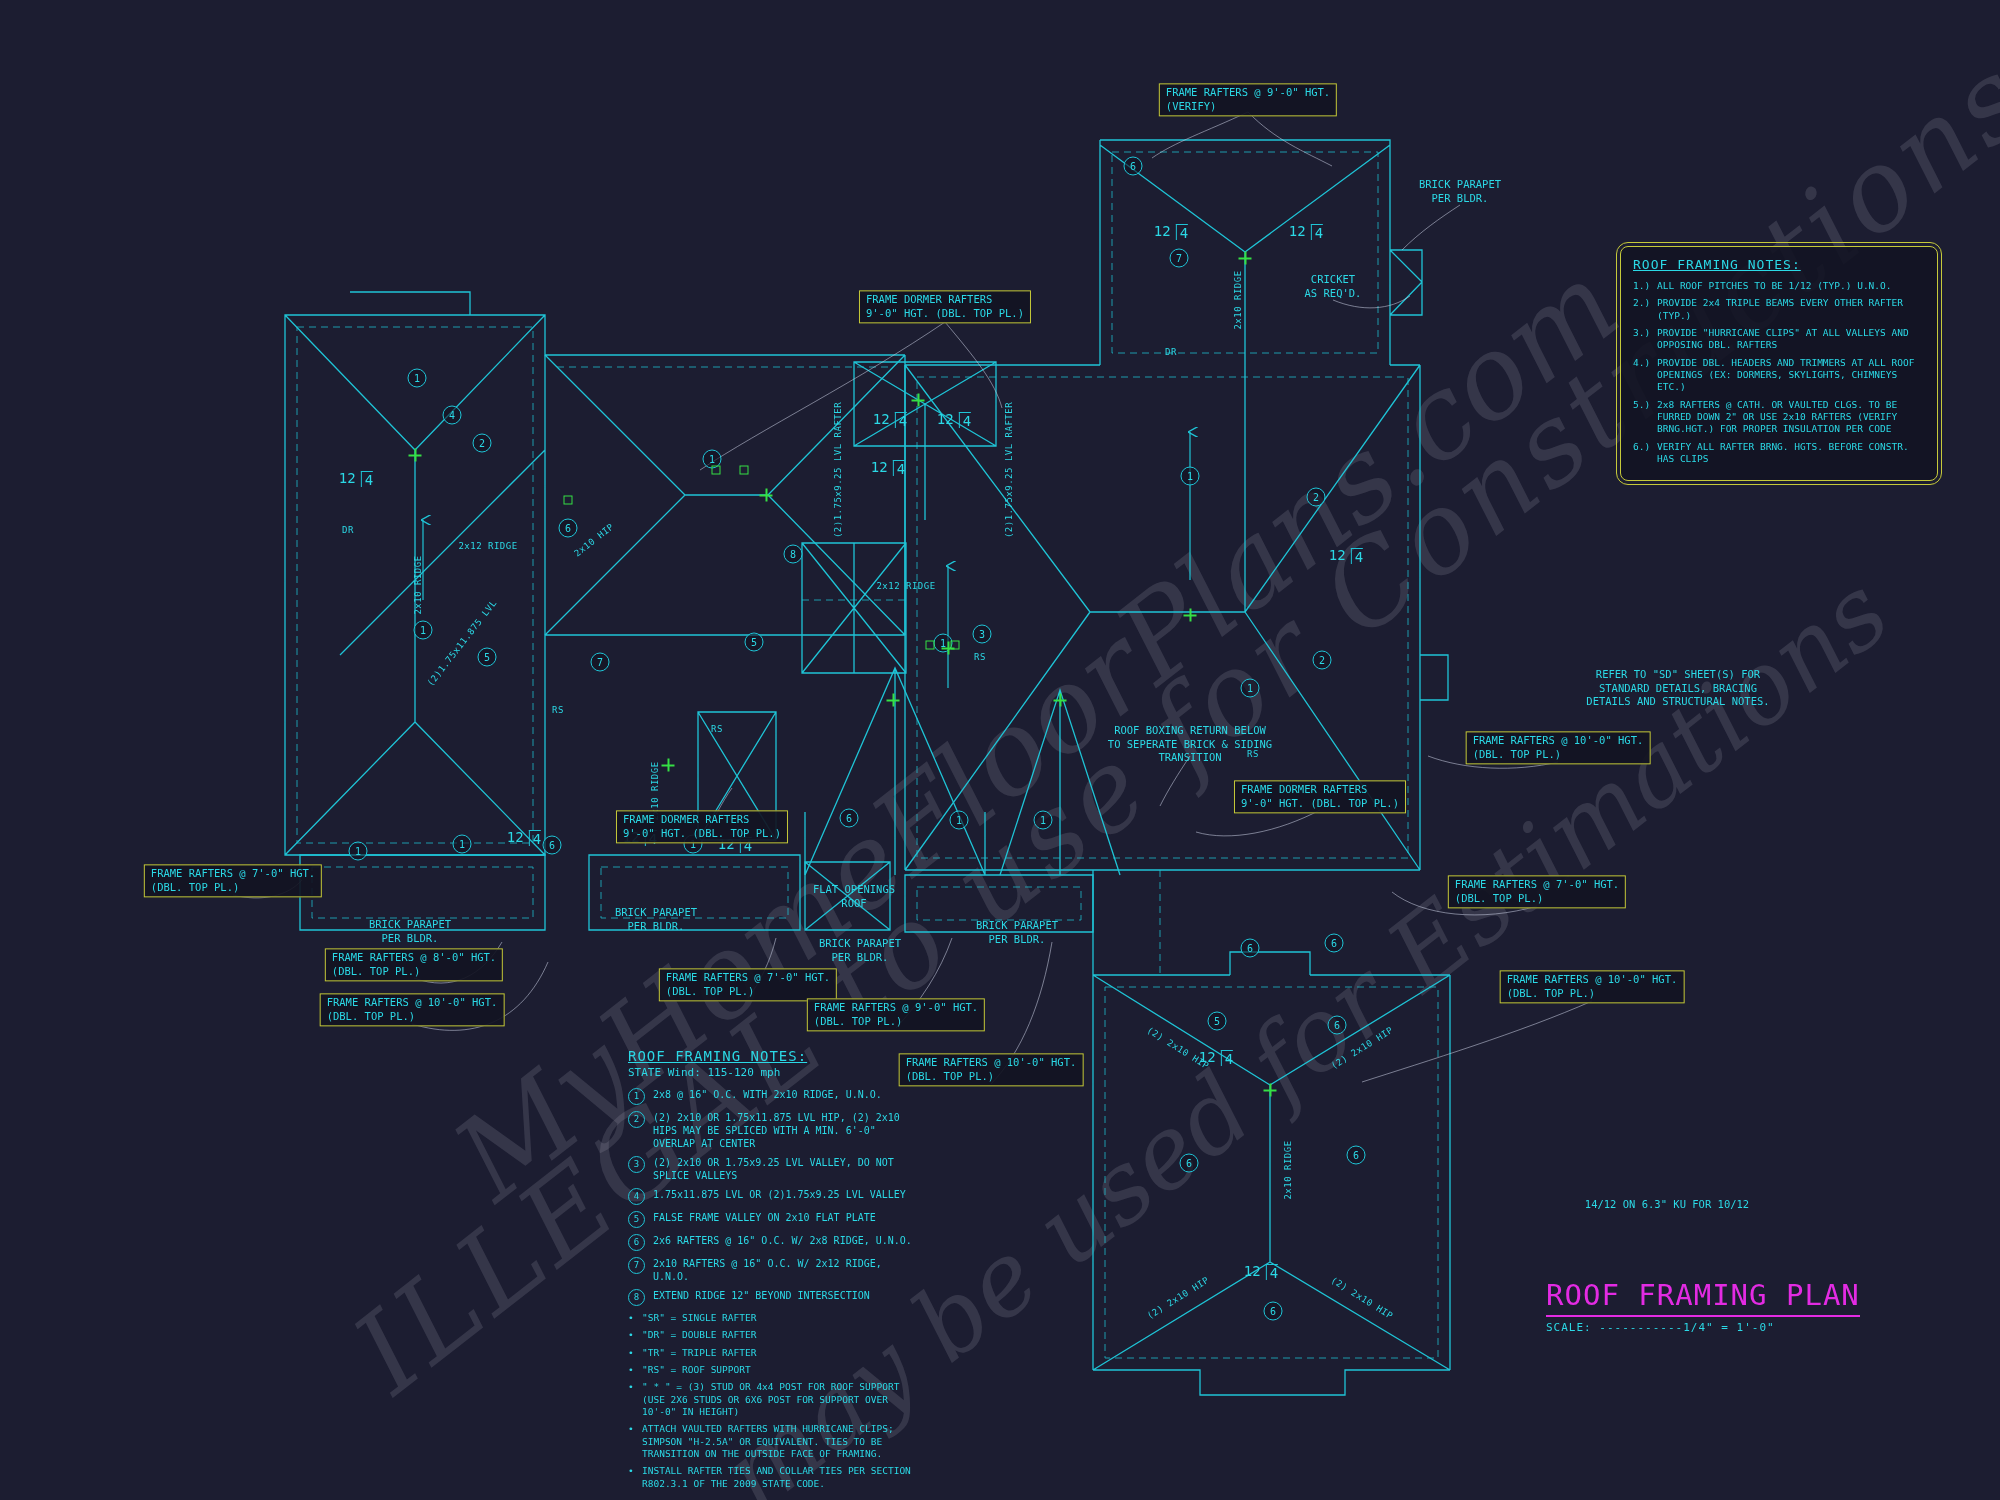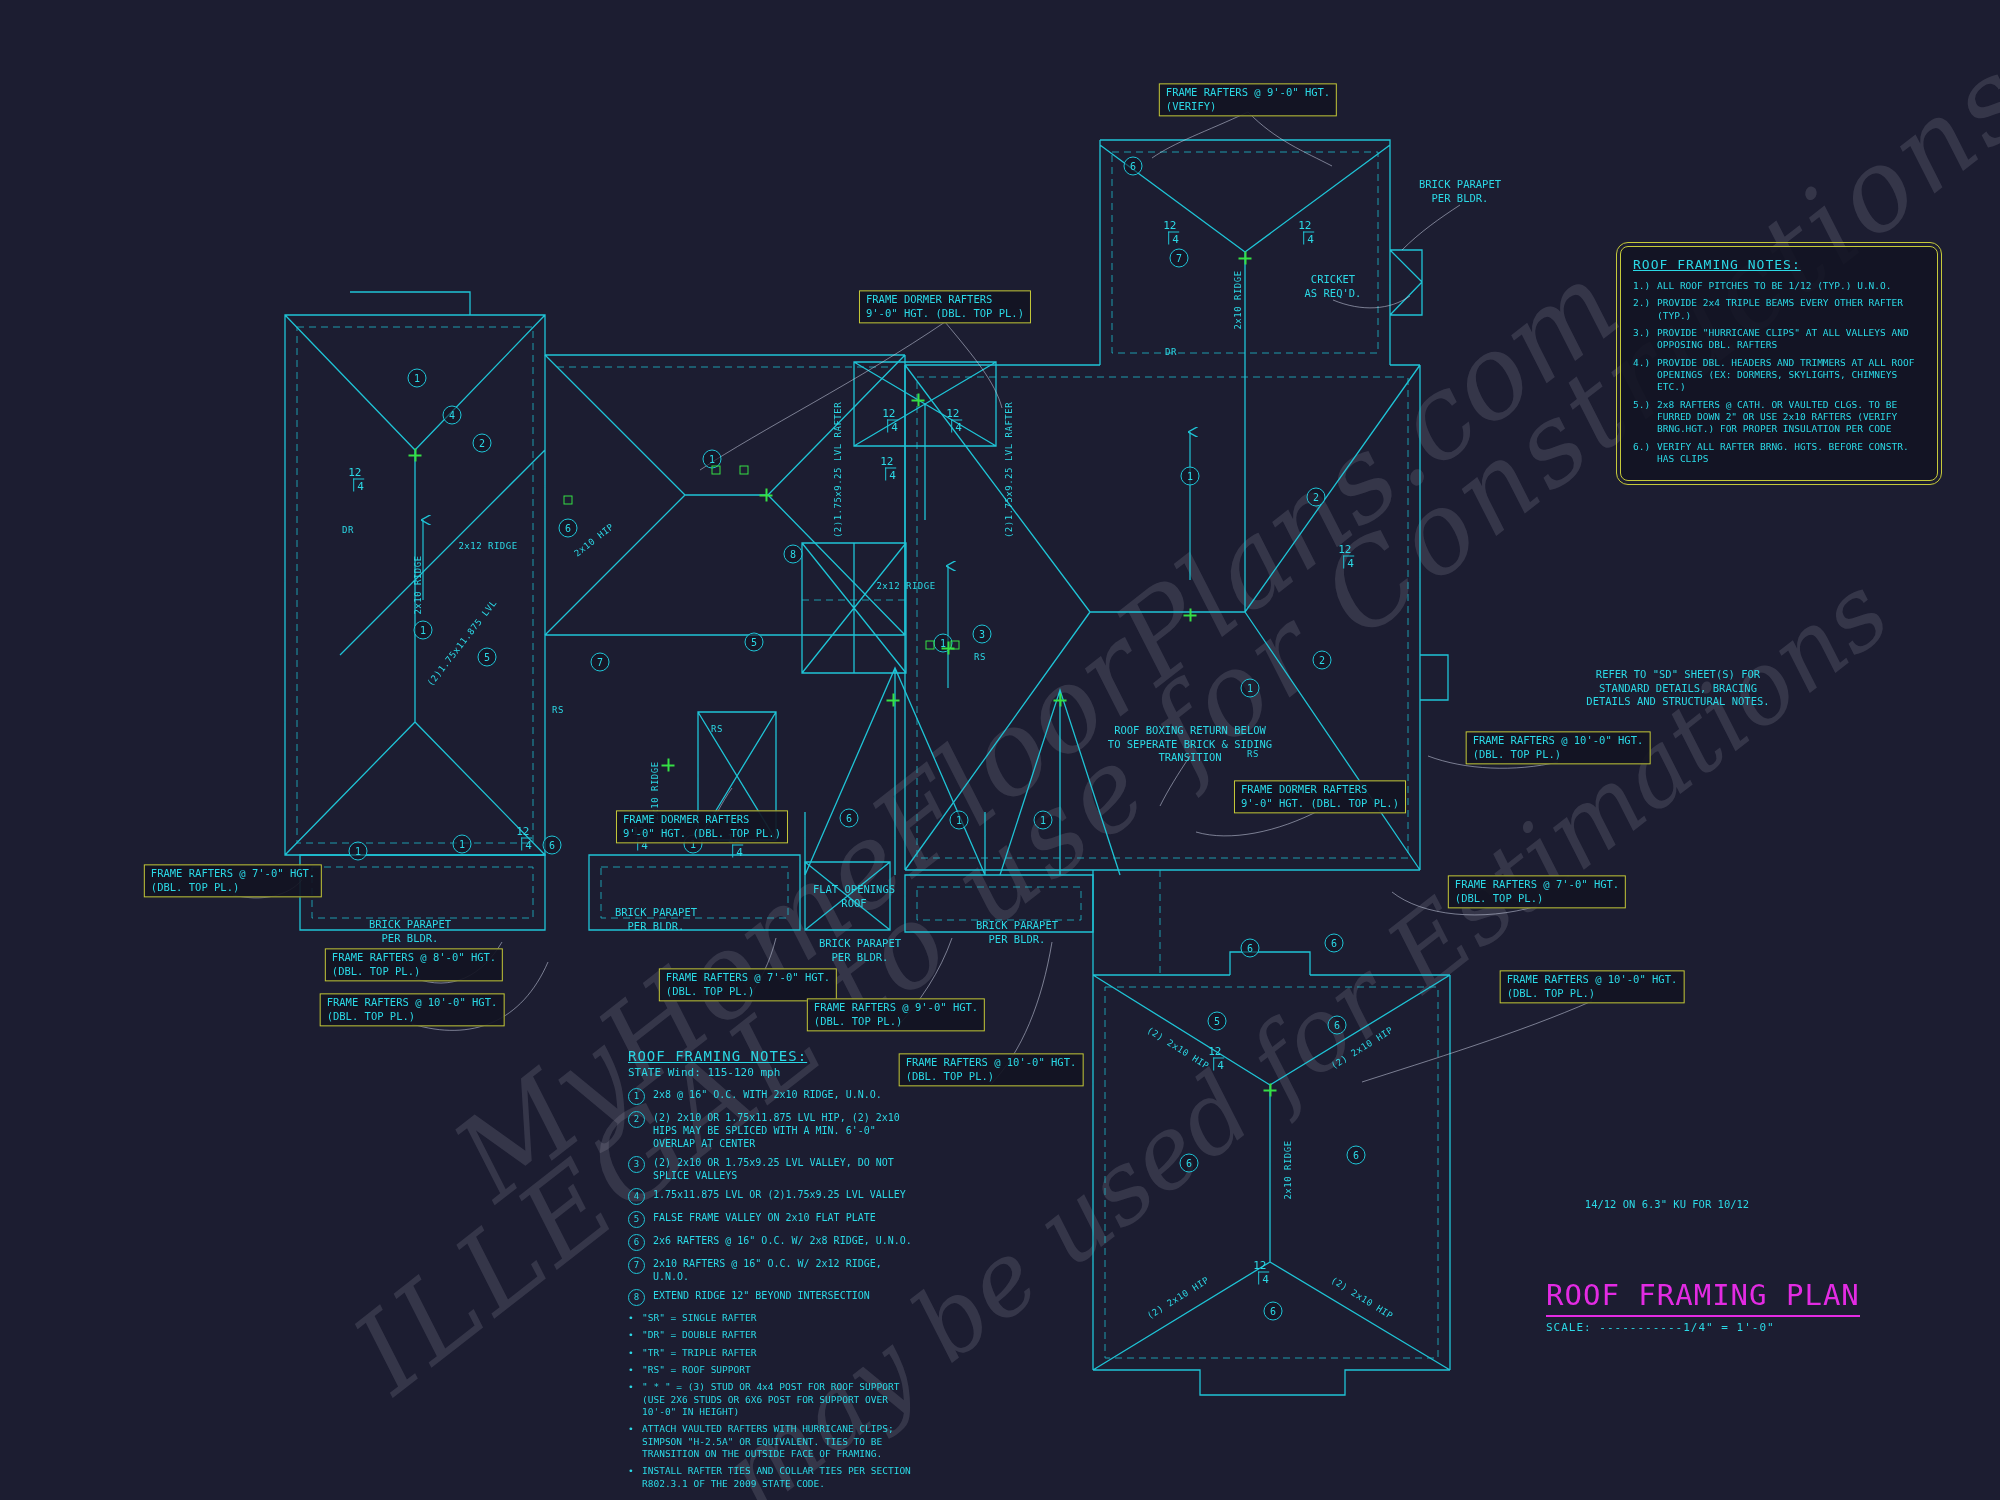--- a/index.html
+++ b/index.html
@@ -26,22 +26,22 @@
   .callout{position:absolute;transform:translate(-50%,-50%);border:1px solid var(--yellow);
            color:var(--cyan-text);background:rgba(18,19,34,.92);font-size:10.5px;line-height:1.3;
            padding:2px 6px;white-space:pre-line;text-align:left;z-index:6;}
   .plan-note{position:absolute;transform:translate(-50%,-50%);color:var(--cyan-text);
              font-size:10.5px;line-height:1.3;white-space:pre-line;text-align:center;z-index:5;}
   .plan-label{position:absolute;transform:translate(-50%,-50%);color:var(--cyan-text);
               font-size:9px;letter-spacing:.5px;white-space:nowrap;z-index:4;}
   .kc{position:absolute;transform:translate(-50%,-50%);width:17px;height:17px;
       border:1.2px solid var(--cyan);border-radius:50%;color:var(--cyan-text);font-size:10px;
       display:flex;align-items:center;justify-content:center;z-index:5;background:rgba(18,19,34,.6);}
-  .pitch{position:absolute;transform:translate(-50%,-50%);color:var(--cyan-text);font-size:11px;
-         line-height:1;z-index:5;display:flex;flex-direction:column;align-items:flex-start;}
+  .pitch{position:absolute;transform:translate(-50%,-50%);color:var(--cyan-text);font-size:14px;
+         line-height:1;z-index:5;display:flex;flex-direction:row;align-items:flex-start;}
   .pitch .run{margin-bottom:1px;}
   .pitch .rise{border-left:1px solid var(--cyan);border-top:1px solid var(--cyan);
                padding:1px 0 0 3px;margin-left:5px;}
   .post{position:absolute;transform:translate(-50%,-50%);width:13px;height:13px;z-index:5;}
   .post::before{content:"";position:absolute;left:6px;top:0;width:1.5px;height:13px;background:var(--green);}
   .post::after{content:"";position:absolute;top:6px;left:0;height:1.5px;width:13px;background:var(--green);}
   .sq{position:absolute;transform:translate(-50%,-50%);width:7px;height:7px;border:1px solid var(--green);z-index:5;}
   
   .notes-box{position:absolute;left:1620px;top:246px;width:292px;border:1.5px solid var(--yellow);
              border-radius:8px;outline:1px solid var(--yellow);outline-offset:3px;

